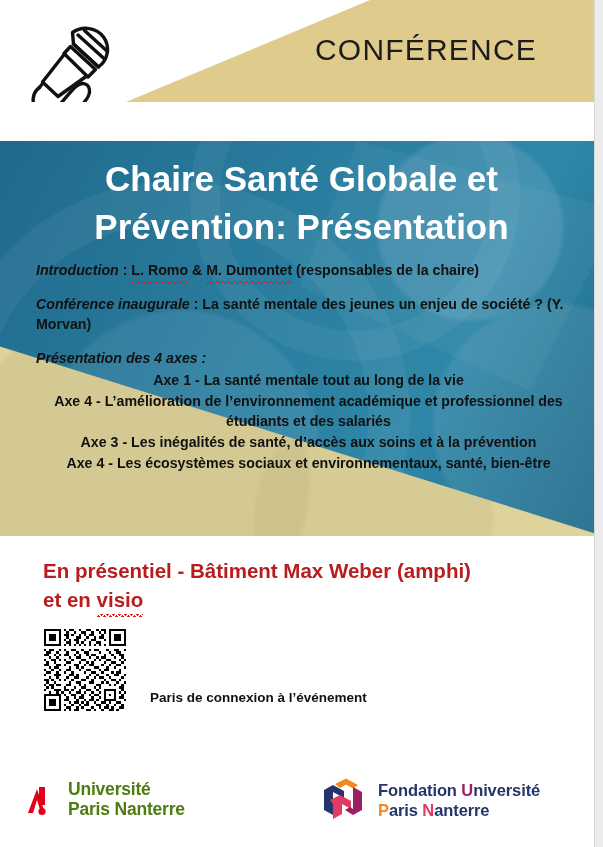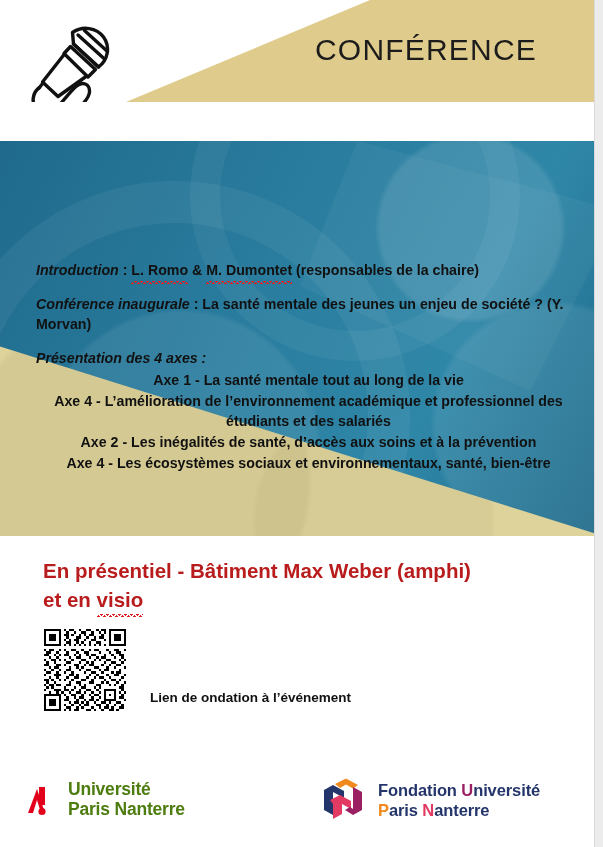--- a/index.html
+++ b/index.html
@@ -311,37 +311,41 @@
 
   <div class="band">
     <div class="band-swoosh"></div>
     <div class="band-swoosh2"></div>
     <div class="band-poly"></div>
     <div class="band-gold"></div>
     <div class="band-gold-tex"></div>
 
     <div class="band-content">
 
+      <div class="title">
+        <span>Chaire Santé Globale et</span><br>
+        <span>Prévention: Présentation</span>
+      </div>
 
       <div class="body-text">
 
         <div class="blk">
           <span class="lead">Introduction</span><span> : </span><span class="sp">L. Romo</span><span> &amp; </span><span class="sp">M. Dumontet</span><span> (responsables de la chaire)</span>
         </div>
 
         <div class="blk">
           <span class="lead">Conférence inaugurale</span><span> : </span><span>La santé mentale des jeunes un enjeu de société ?</span>
           <span>(Y. Morvan)</span>
         </div>
 
         <div>
           <span class="axes-head">Présentation des 4 axes :</span>
           <span class="axis-line">Axe 1 - La santé mentale tout au long de la vie</span>
           <span class="axis-line">Axe 4 - L’amélioration de l’environnement académique et professionnel des étudiants et des salariés</span>
-          <span class="axis-line">Axe 2 - Les inégalités de santé, d’accès aux soins et à la prévention</span>
+          <span class="axis-line">Axe 3 - Les inégalités de santé, d’accès aux soins et à la prévention</span>
           <span class="axis-line">Axe 4 - Les écosystèmes sociaux et environnementaux, santé, bien-être</span>
         </div>
 
       </div>
     </div>
   </div>
 
   <div class="footer">
 
     <div class="venue">
@@ -639,21 +643,21 @@
           <rect x="8" y="32" width="1" height="1"></rect>
             <rect x="10" y="32" width="1" height="1"></rect>
           <rect x="12" y="32" width="2" height="1"></rect>
             <rect x="17" y="32" width="2" height="1"></rect>
           <rect x="20" y="32" width="1" height="1"></rect>
             <rect x="23" y="32" width="1" height="1"></rect>
           <rect x="26" y="32" width="2" height="1"></rect>
             <rect x="29" y="32" width="1" height="1"></rect>
         </g>
       </svg>
-      <div class="qr-label">Lien de ondation à l’événement</div>
+      <div class="qr-label">Paris de connexion à l’événement</div>
     </div>
 
     <div class="logos">
 
       <div class="logo-upn">
         <svg class="upn-mark" viewBox="0 0 32 34">
           <polygon points="0,30 9,6 17,30 13,30 9,17 5,30" fill="#e2001a"></polygon>
           <polygon points="11,4 17,4 17,22 11,22" fill="#e2001a"></polygon>
           <circle cx="14" cy="28.5" r="3.6" fill="#e2001a"></circle>
         </svg>

